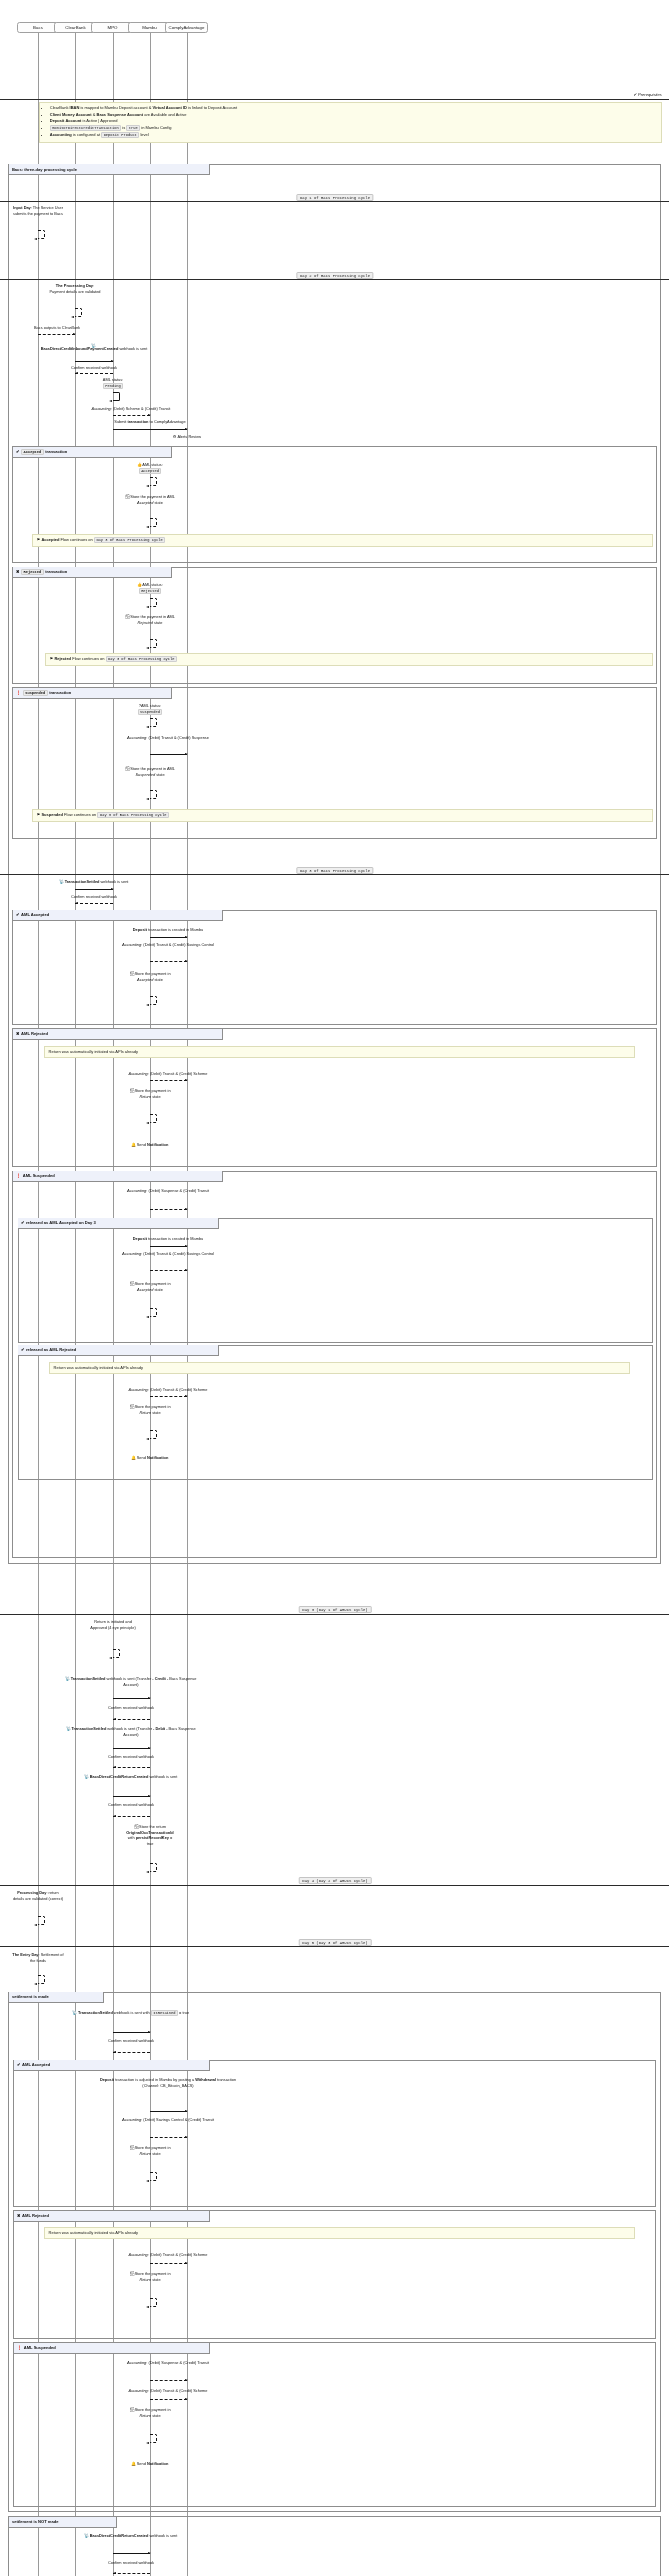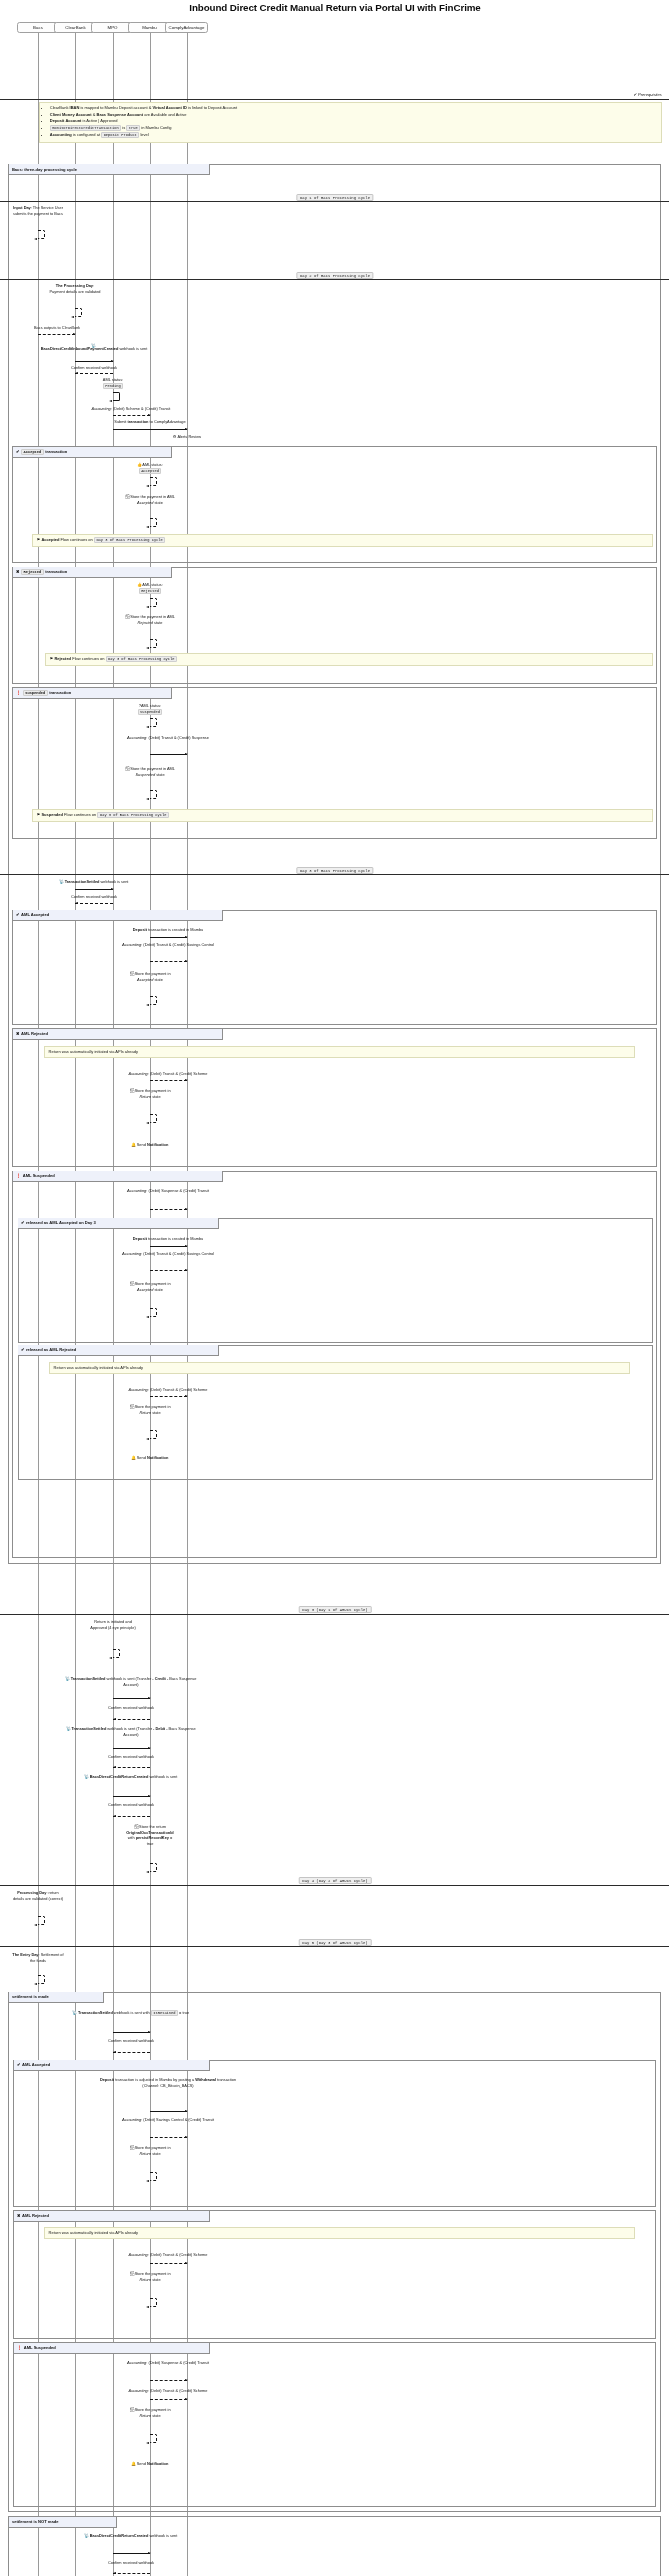--- a/index.html
+++ b/index.html
@@ -166,21 +166,20 @@
     color: #111;
     white-space: nowrap;
   }
   .ic { font-size: 4.1px; line-height: 1; }
 </style>
 </head>
 <body>
 
 <div id="page">
 
-  <div class="title">Inbound Direct Credit Manual Return via Portal UI with FinCrime</div>
 
   <div class="lifeline" style="left:38px;  top:33px;  height:2895px;"></div>
   <div class="lifeline" style="left:75px; top:33px;  height:2895px;"></div>
   <div class="lifeline" style="left:113px; top:33px;  height:2895px;"></div>
   <div class="lifeline" style="left:150px; top:33px;  height:2895px;"></div>
   <div class="lifeline" style="left:187px; top:33px;  height:2895px;"></div>
 
   <div class="participant" style="left:16.5px;  top:21.6px;">
       <span>Bacs</span>
     </div>

